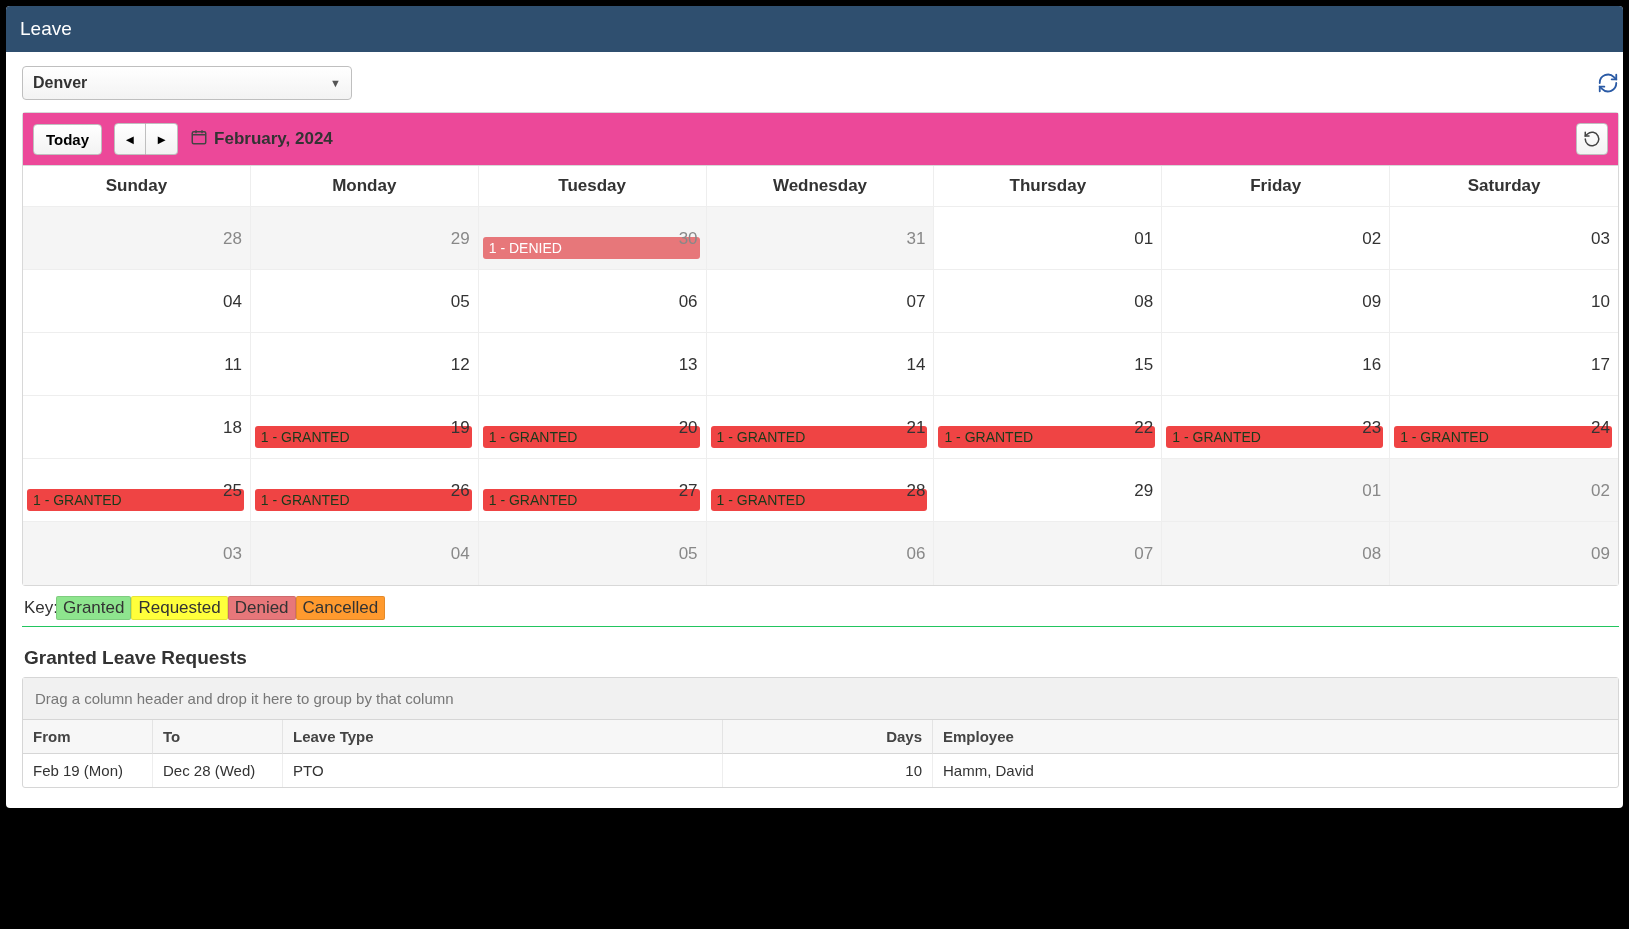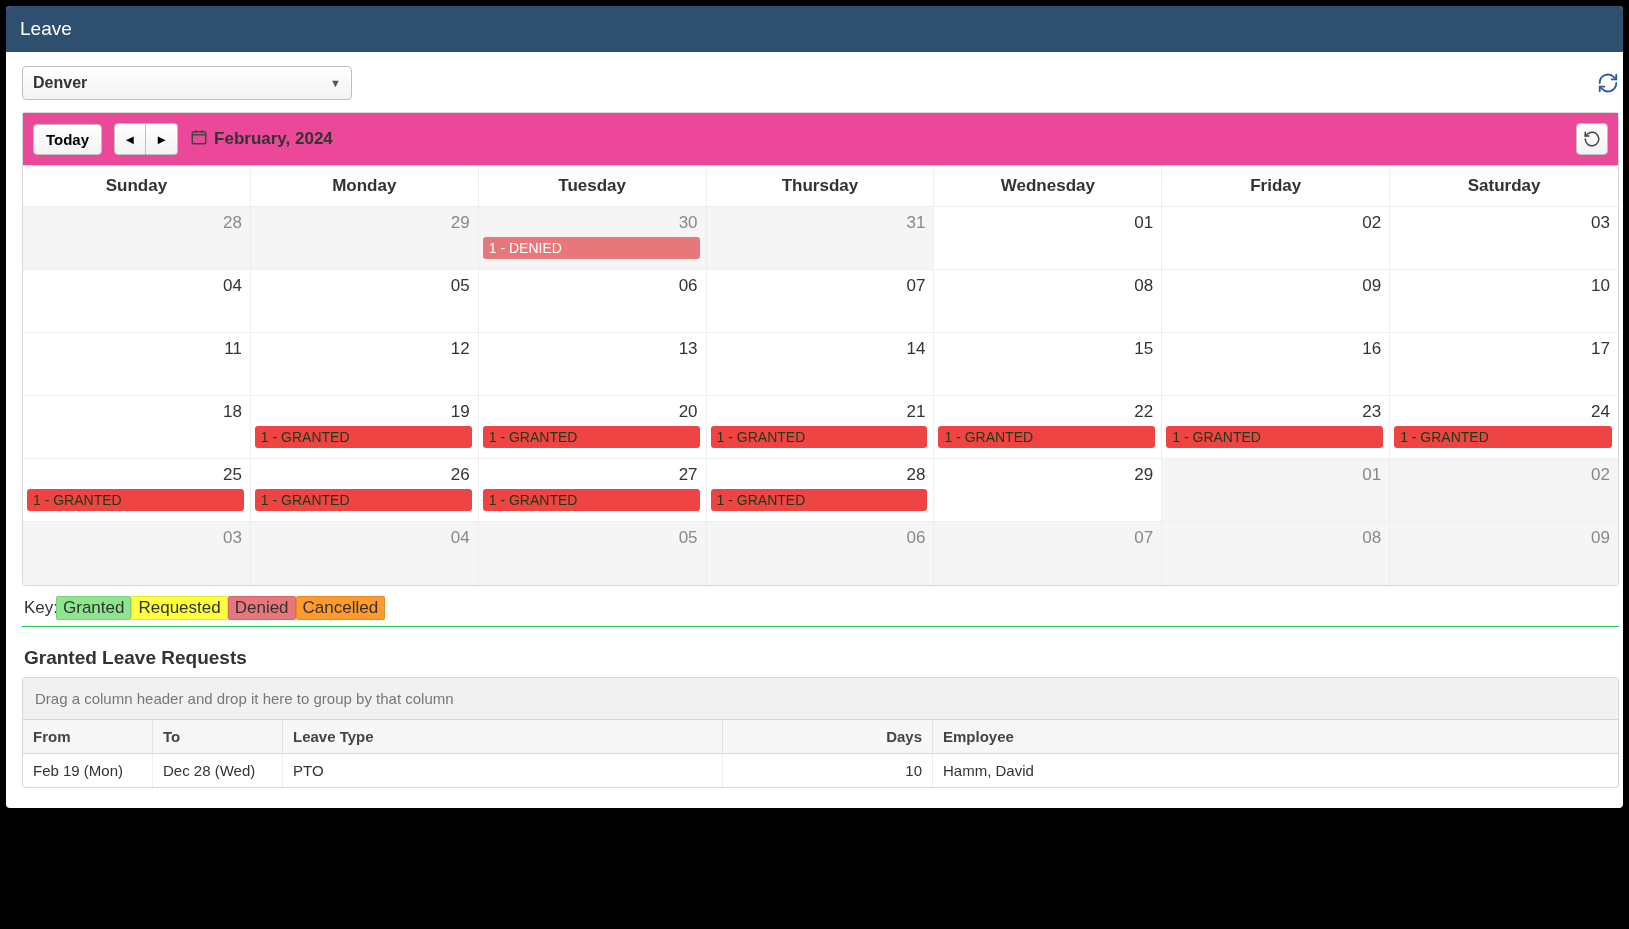--- a/index.html
+++ b/index.html
@@ -107,21 +107,21 @@
     min-height:63px;
     border-right:1px solid #eee;
     border-bottom:1px solid #eee;
     padding: 4px 6px 4px 4px;
   }
   .cal-cell:last-child { border-right:none;}
   .cal-row:last-child .cal-cell { border-bottom:none; }
   .cal-cell.other { background:#f5f5f5; }
   .cal-day {
     position:absolute;
-    top:6px; right:8px;
+    top:22px; right:8px;
     font-size:17px;
     color:#333;
   }
   .cal-cell.other .cal-day { color:#888; }
   .event {
     margin-top:26px;
     padding:3px 6px;
     border-radius:3px;
     font-size:14px;
     font-weight:400;
@@ -221,22 +221,22 @@
             <path d="M3 12a9 9 0 1 0 3-6.7L3 8"></path>
             <path d="M3 3v5h5"></path>
           </svg>
         </button>
       </div>
 
       <div class="cal-head-row" id="cal-head-row">
           <div class="cal-head-cell">Sunday</div>
           <div class="cal-head-cell">Monday</div>
           <div class="cal-head-cell">Tuesday</div>
+          <div class="cal-head-cell">Wednesday</div>
           <div class="cal-head-cell">Thursday</div>
-          <div class="cal-head-cell">Wednesday</div>
           <div class="cal-head-cell">Friday</div>
           <div class="cal-head-cell">Saturday</div>
         </div>
       <div id="cal-body">
           <div class="cal-row">
             <div class="cal-cell other">
               <div class="cal-day">28</div>
             </div>
             <div class="cal-cell other">
               <div class="cal-day">29</div>

